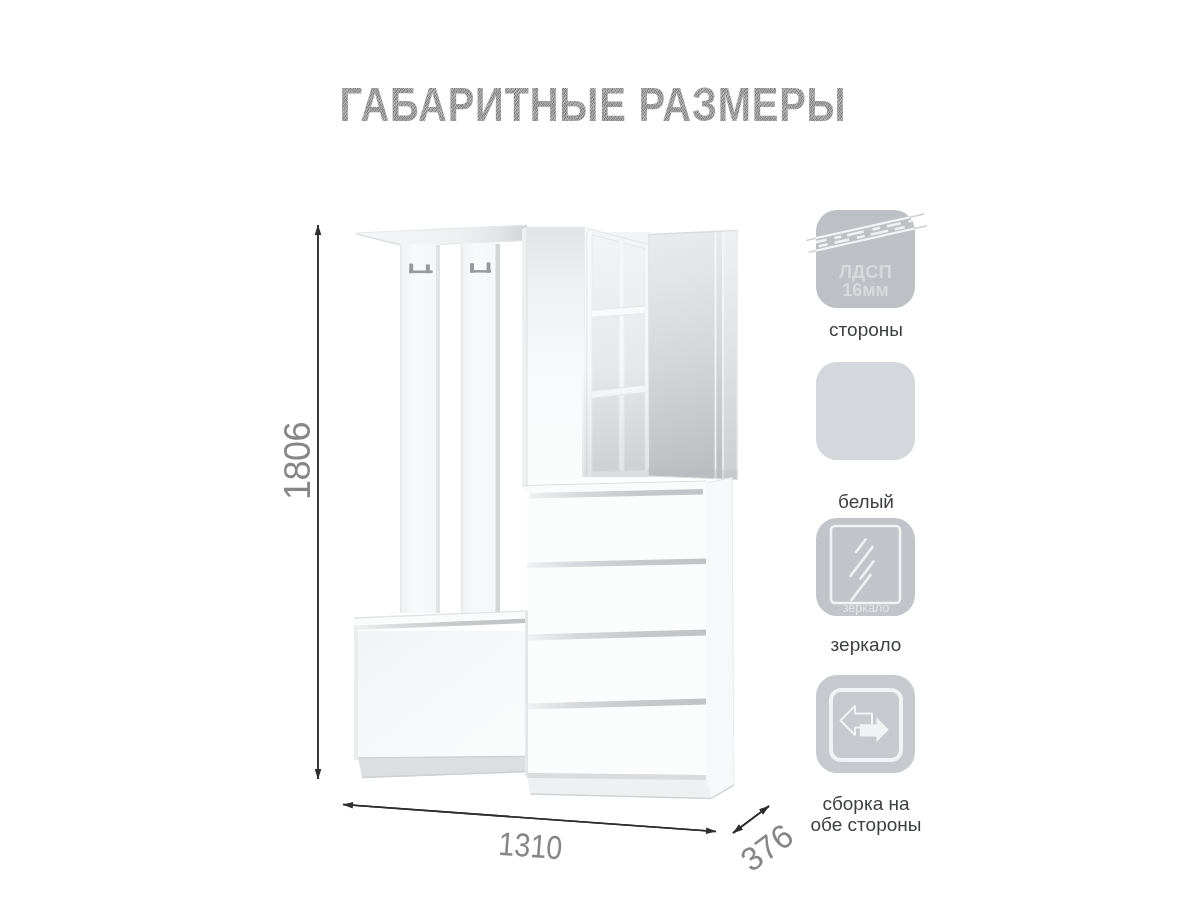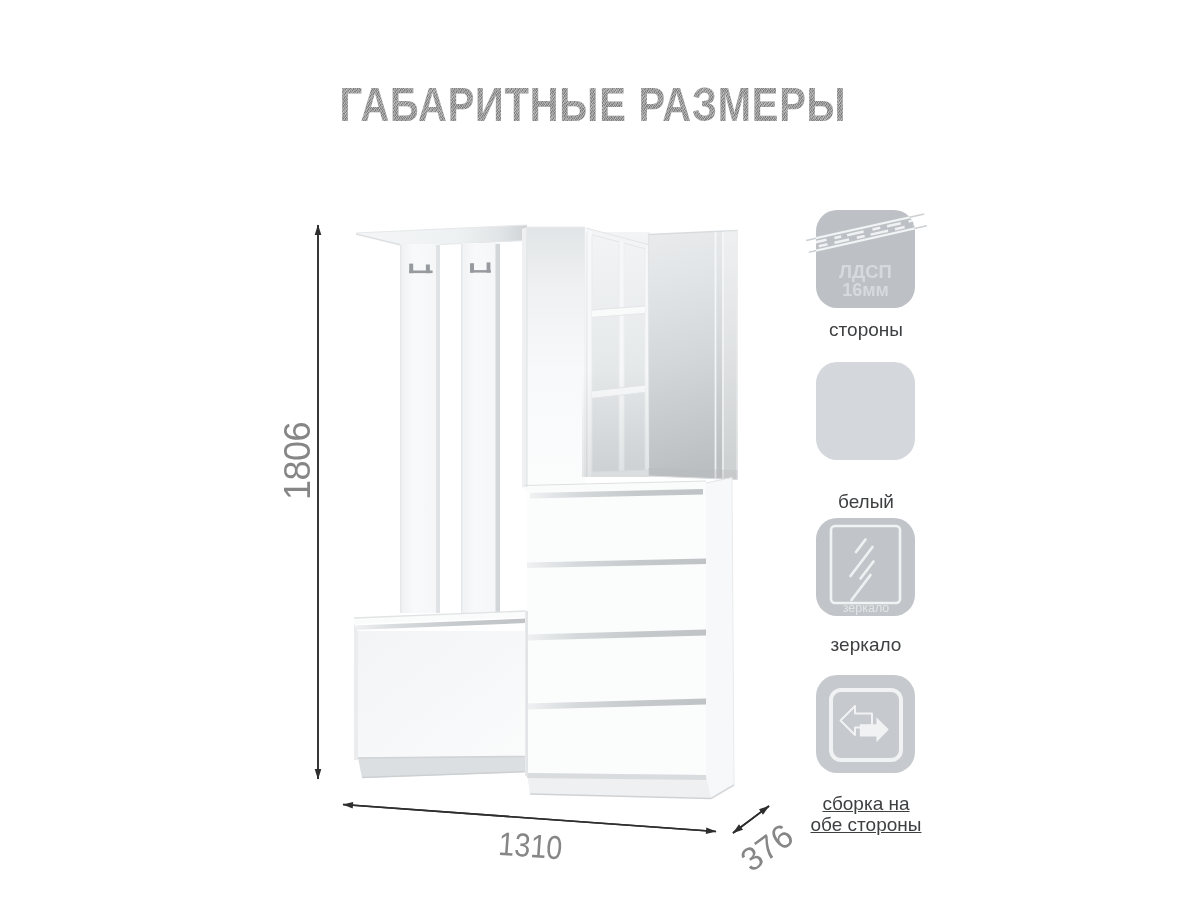--- a/index.html
+++ b/index.html
@@ -223,13 +223,13 @@
 </div>
 <div class="lab" style="top:634px;">зеркало</div>
 
 <div class="tile" style="top:675px;background:#c6c9cd;">
   <svg width="99" height="98" viewBox="0 0 99 98">
     <rect x="15" y="15" width="70" height="70" rx="10" fill="none" stroke="#f1f2f3" stroke-width="4"></rect>
     <path d="M24.5,45.5 L39,31 L39,38.5 L56,38.5 L56,52.5 L39,52.5 L39,60 Z" fill="none" stroke="#f1f2f3" stroke-width="2" stroke-linejoin="round"></path>
     <path d="M43.8,49.3 L60.4,49.3 L60.4,42.3 L72.8,54.5 L60.4,67.2 L60.4,61.4 L43.8,61.4 Z" fill="#f1f2f3"></path>
   </svg>
 </div>
-<div class="lab" style="top:793px;text-decoration:underline;">сборка на<br>обе стороны</div>
+<div class="lab" style="top:793px;">сборка на<br>обе стороны</div>
 
 </body></html>

